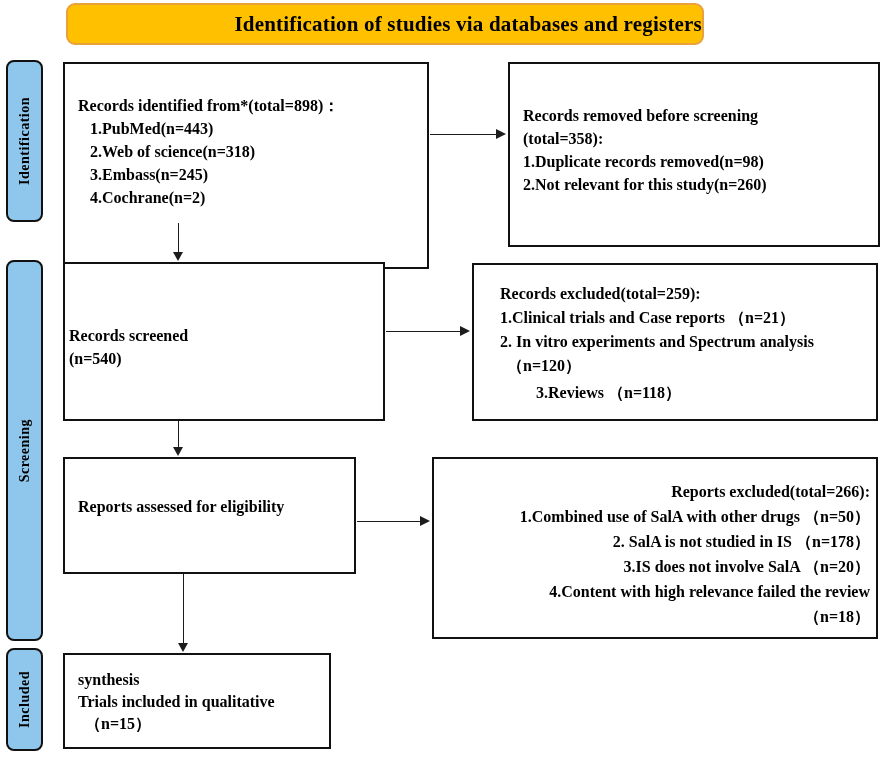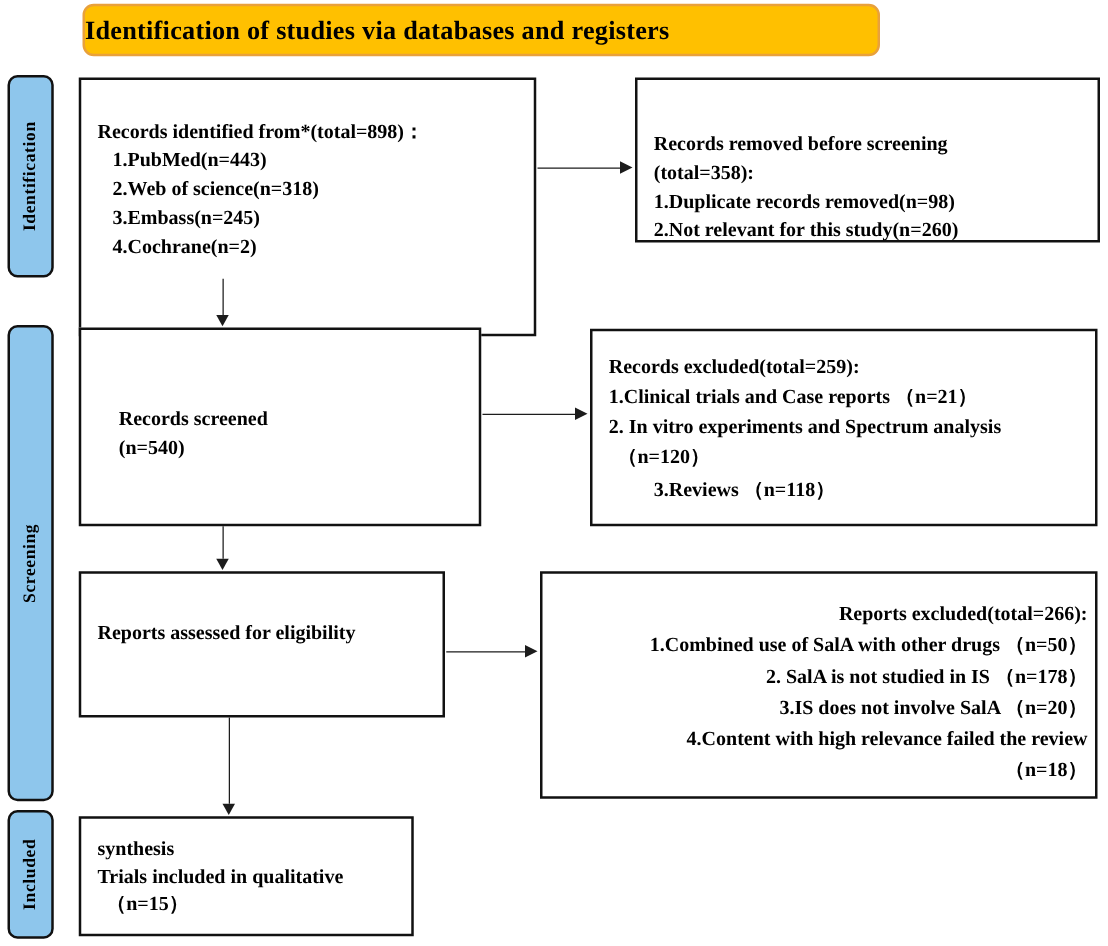--- a/index.html
+++ b/index.html
@@ -9,21 +9,21 @@
     background:#ffffff;
     font-family:"Liberation Serif","DejaVu Serif",serif;
     font-weight:bold;
     color:#000000;
     overflow:hidden;
   }
   
   .banner{
     position:absolute;left:66px;top:3px;width:634px;height:38px;
     background:#FFC000;border:2px solid #E9A13B;border-radius:9px;
-    display:flex;align-items:center;justify-content:flex-start;
+    display:flex;align-items:center;justify-content:flex-end;
     font-size:21px;letter-spacing:.2px;
   }
   
   .stage{
     position:absolute;left:6px;width:33px;
     background:#8EC6EC;border:2.5px solid #111;border-radius:8px;
     display:flex;align-items:center;justify-content:center;
   }
   .stage span{
     writing-mode:vertical-rl;transform:rotate(180deg);
@@ -32,23 +32,23 @@
   #stage-identification{top:60px;height:158px;}
   #stage-screening{top:260px;height:377px;}
   #stage-included{top:648px;height:99px;}
   
   .fbox{
     position:absolute;background:#ffffff;border:2px solid #111;
     box-sizing:border-box;font-size:16px;line-height:23px;
   }
   #box-identified{left:63px;top:62px;width:366px;height:207px;padding:30px 10px 0 13px;}
   #box-identified .list{margin-left:12px;}
-  #box-removed{left:508px;top:62px;width:372px;height:132px;padding:40px 18px 0 13px;}
-  #box-screened{left:63px;top:262px;width:322px;height:159px;padding:60px 8px 0 30px;}
-  #box-excluded-records{left:472px;top:263px;width:406px;height:158px;padding:17px 6px 0 13px;line-height:24px;}
+  #box-removed{left:508px;top:62px;width:372px;height:185px;padding:40px 18px 0 13px;}
+  #box-screened{left:63px;top:262px;width:322px;height:159px;padding:60px 8px 0 4px;}
+  #box-excluded-records{left:472px;top:263px;width:406px;height:158px;padding:17px 6px 0 26px;line-height:24px;}
   #box-assessed{left:63px;top:457px;width:293px;height:117px;padding:36px 8px 0 13px;}
   #box-excluded-reports{left:432px;top:457px;width:446px;height:182px;padding:20px 6px 0 13px;line-height:25px;text-align:right;}
   #box-trials{left:63px;top:653px;width:268px;height:96px;padding:14px 8px 0 13px;line-height:22px;}
   .indent{padding-left:7px;}
   .gap-top{margin-top:3px;margin-left:36px;}
   
   .arrow-right{position:absolute;height:0;border-top:1.6px solid #1c1c1c;}
   .arrow-right::after{
     content:'';position:absolute;right:-10px;top:-6px;
     border-left:10px solid #1c1c1c;border-top:5px solid transparent;border-bottom:5px solid transparent;

